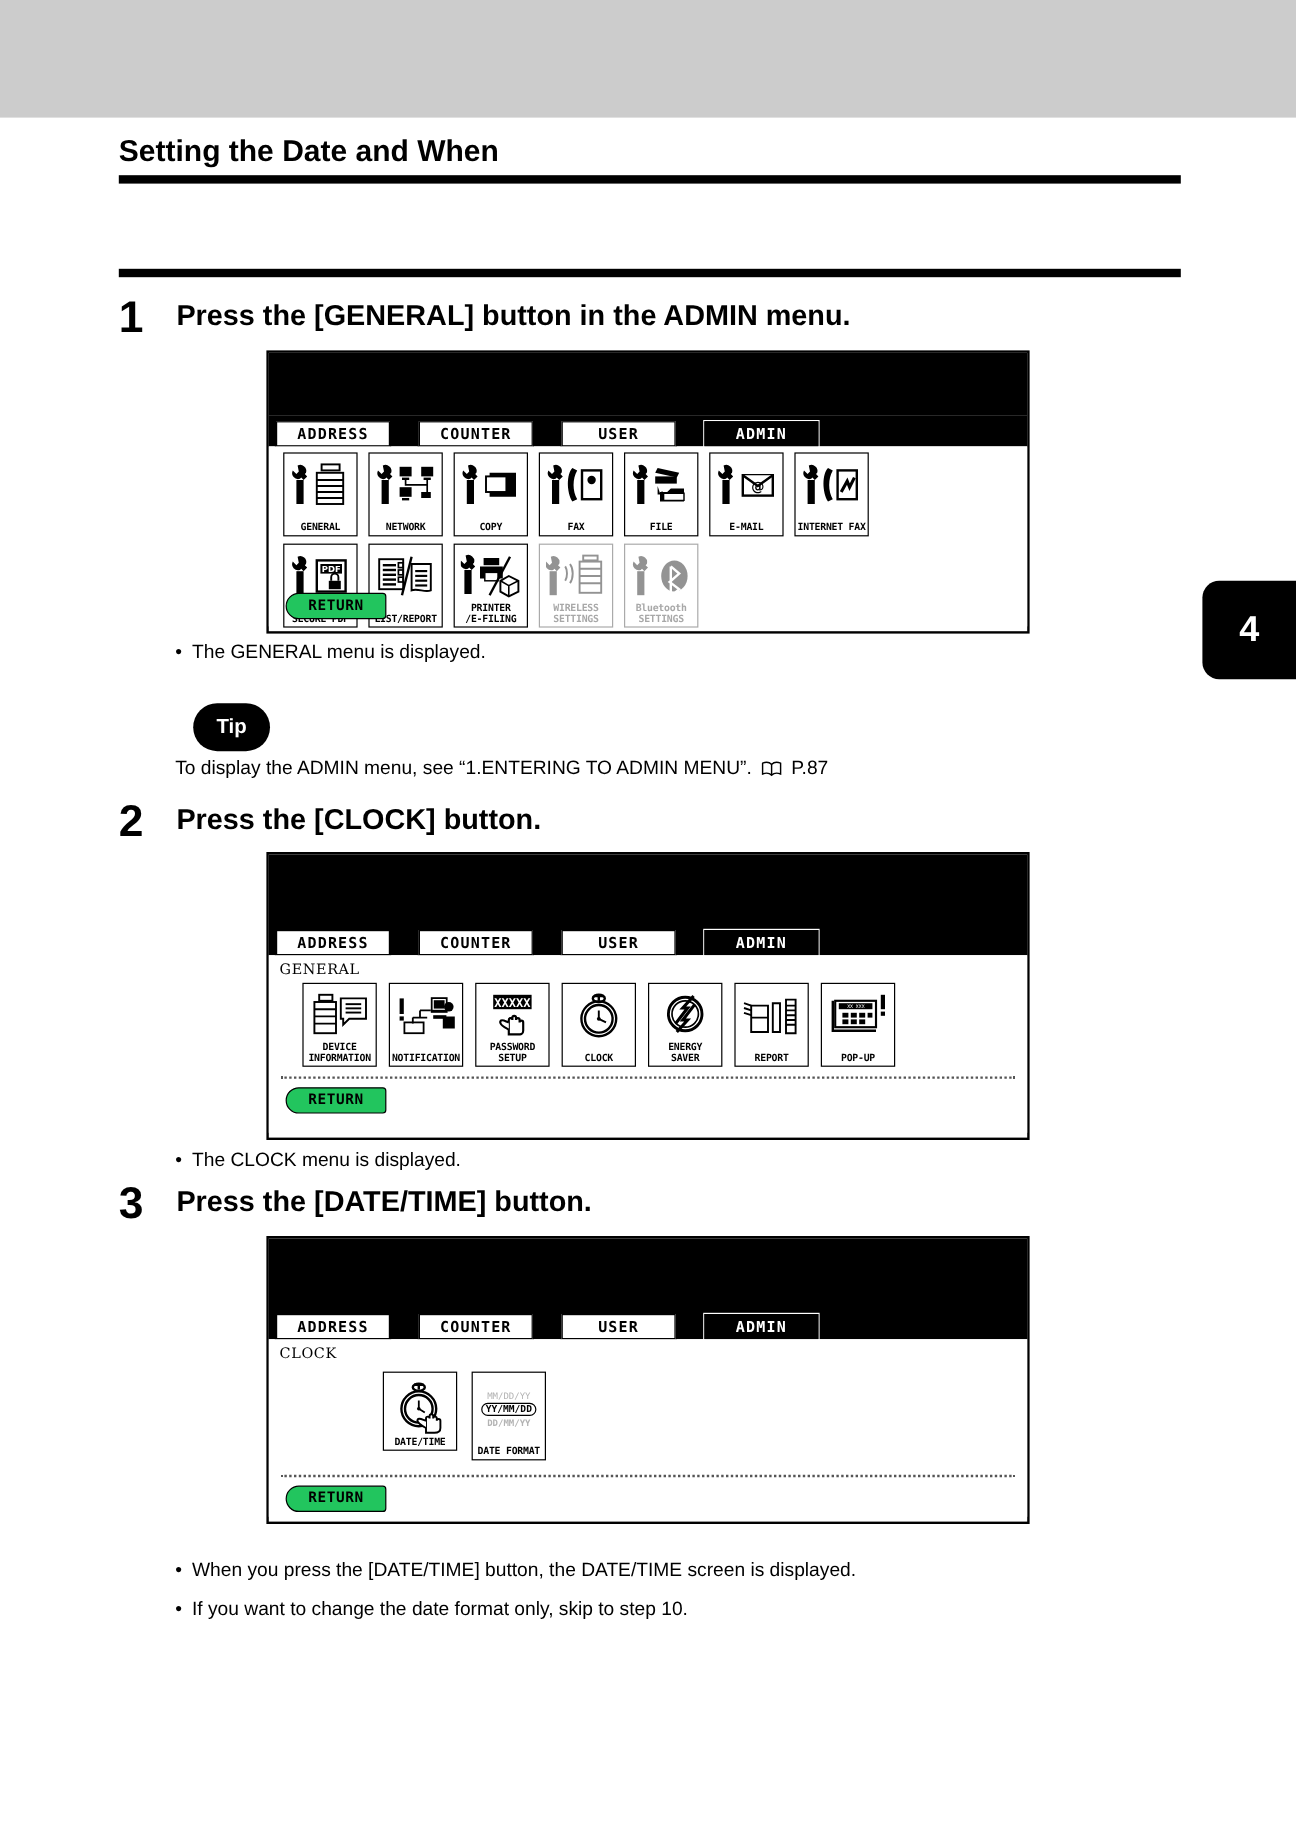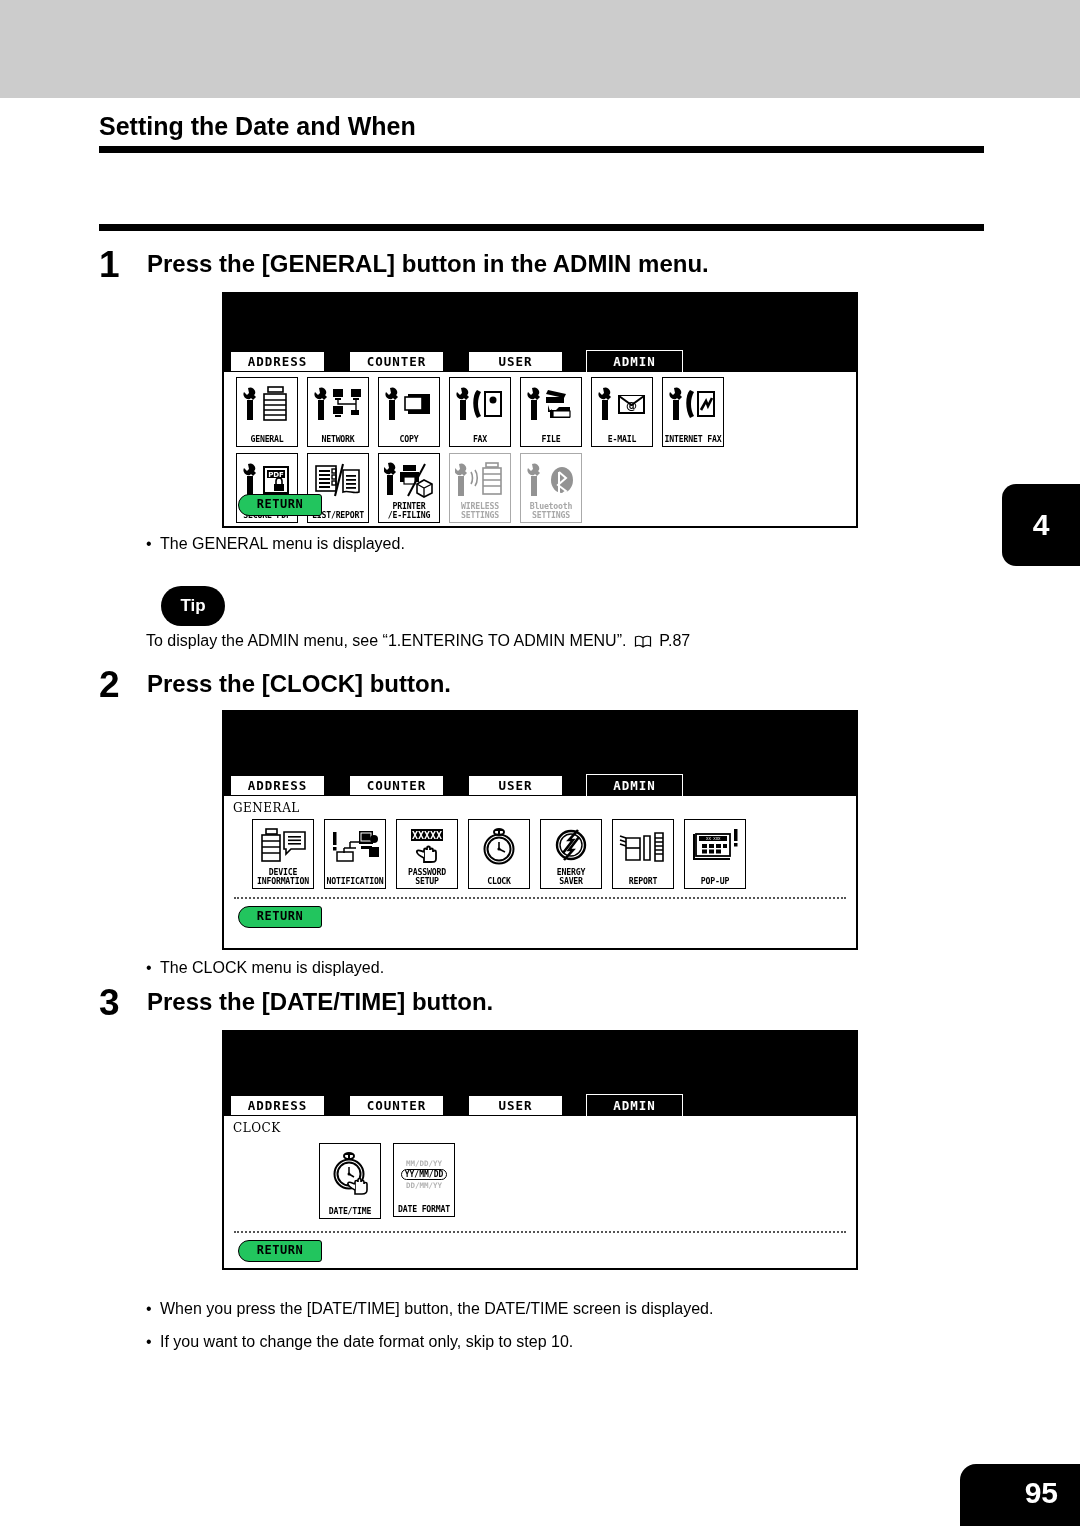--- a/index.html
+++ b/index.html
@@ -558,21 +558,21 @@
       <div class="tabbtn">ADDRESS</div>
       <div class="tabbtn">COUNTER</div>
       <div class="tabbtn">USER</div>
       <div class="tabbtn sel">ADMIN</div>
     </div>
     <div class="lcd-body" style="height:148px;">
       <div class="crumb">CLOCK</div>
 
       <div class="icon-row" style="padding-top:8px;padding-left:95px;gap:12px;">
 
-        <div class="ibtn" style="height:76px;">
+        <div class="ibtn" style="height:66px;">
           <div class="art" style="height:50px;">
             <svg width="50" height="46" viewBox="0 0 50 46">
               <g fill="none" stroke="#000" stroke-width="2">
                 <path d="M20 4h8M24 4v4"></path>
                 <ellipse cx="24" cy="6" rx="5" ry="3"></ellipse>
                 <circle cx="24" cy="24" r="14.5"></circle>
                 <circle cx="24" cy="24" r="11.5"></circle>
               </g>
               <g stroke="#000" stroke-width="1.5">
                   <path d="M24 24v-7M24 24l5 3"></path>
@@ -582,36 +582,35 @@
                 <path d="M30 44V32c0-2 3-2 3 0v-2c0-2 3-2 3 0v2c0-2 3-2 3 0v2c0-2 3-2 3 0v6c0 3-2 4-5 4z"></path>
                 <path d="M30 34c-3-1-6-3-7-1s3 5 7 7"></path>
               </g>
             </svg>
           </div>
           <div class="lb">DATE/TIME</div>
         </div>
 
         <div class="ibtn" style="height:74px;">
           <div class="art" style="height:52px;flex-direction:column;gap:1px;">
-            <div style="font-family:'DejaVu Sans Mono',monospace;font-size:7.5px;color:#b3b3b3;font-weight:bold;">MM/DD/YY</div>
+            <div style="font-family:'DejaVu Sans Mono',monospace;font-size:7.5px;color:#b3b3b3;font-weight:normal;">MM/DD/YY</div>
             <div style="font-family:'DejaVu Sans Mono',monospace;font-size:8px;font-weight:bold;color:#000;border:1.4px solid #000;border-radius:7px;padding:0 3px;">YY/MM/DD</div>
             <div style="font-family:'DejaVu Sans Mono',monospace;font-size:7.5px;color:#b3b3b3;font-weight:bold;">DD/MM/YY</div>
           </div>
           <div class="lb">DATE FORMAT</div>
         </div>
       </div>
 
       <div class="divider" style="margin-top:12px;"></div>
       <div class="retbtn">RETURN</div>
     </div>
   </div>
 
   <div class="note" style="left:146px;top:1330px;width:820px;">
     <span class="b">•</span><span>If you want to change the date format only, skip to step 10.</span>
   </div>
   <div class="note" style="left:146px;top:1297px;width:820px;">
     <span class="b">•</span><span>When you press the [DATE/TIME] button, the DATE/TIME screen is displayed.</span>
   </div>
 
   <div class="chap-tab">4</div>
-  <div class="pg-tab">95</div>
 
 </div>
 
 </body></html>

